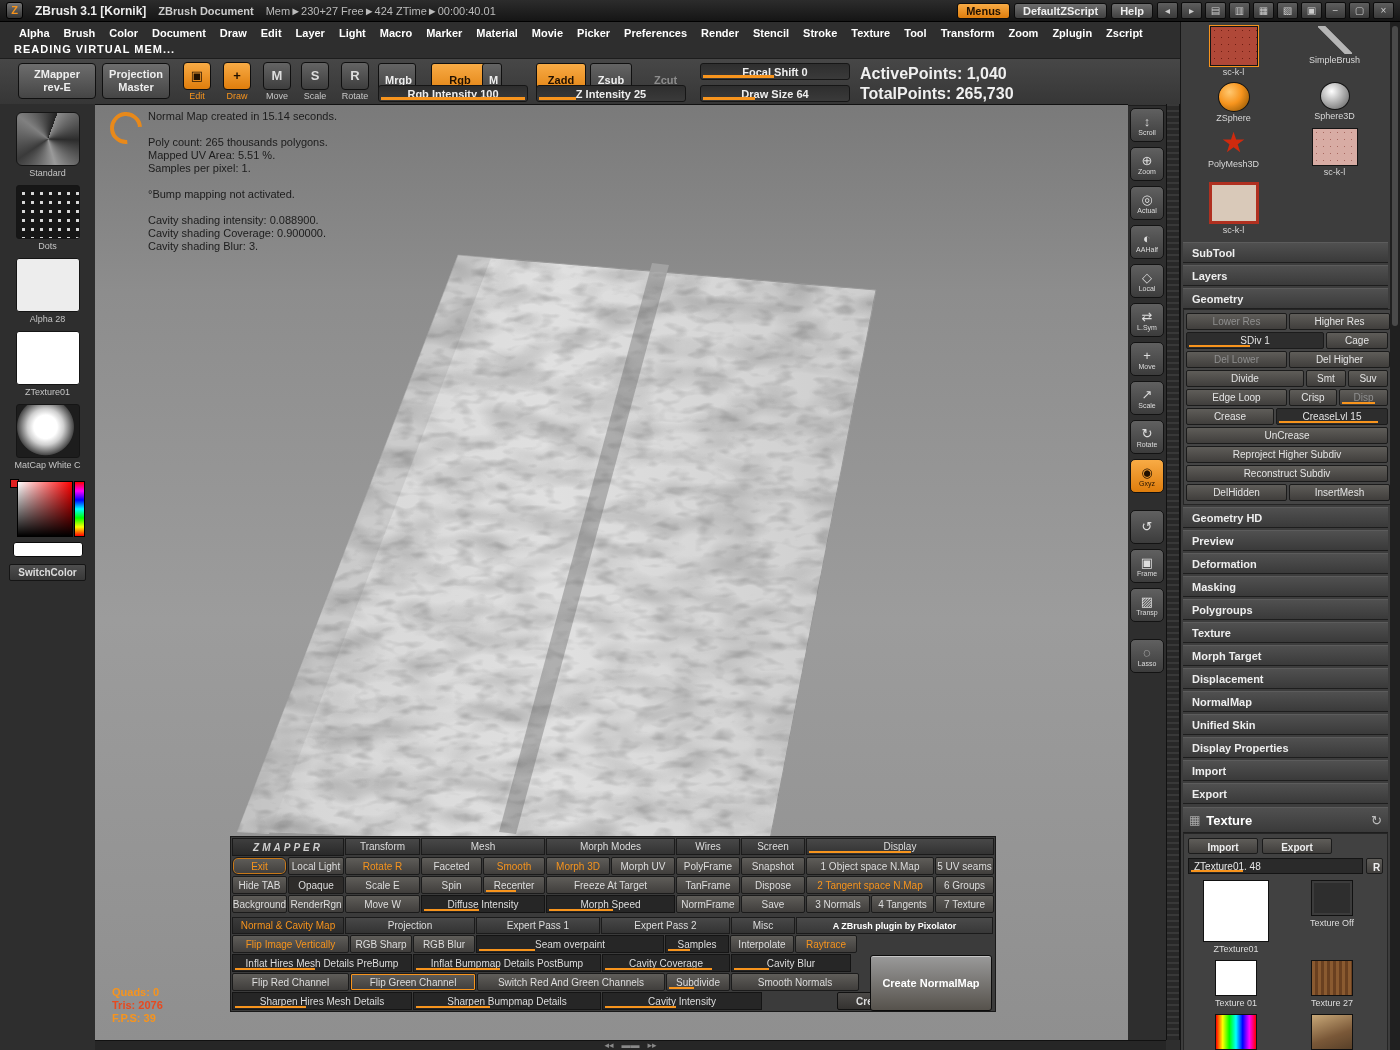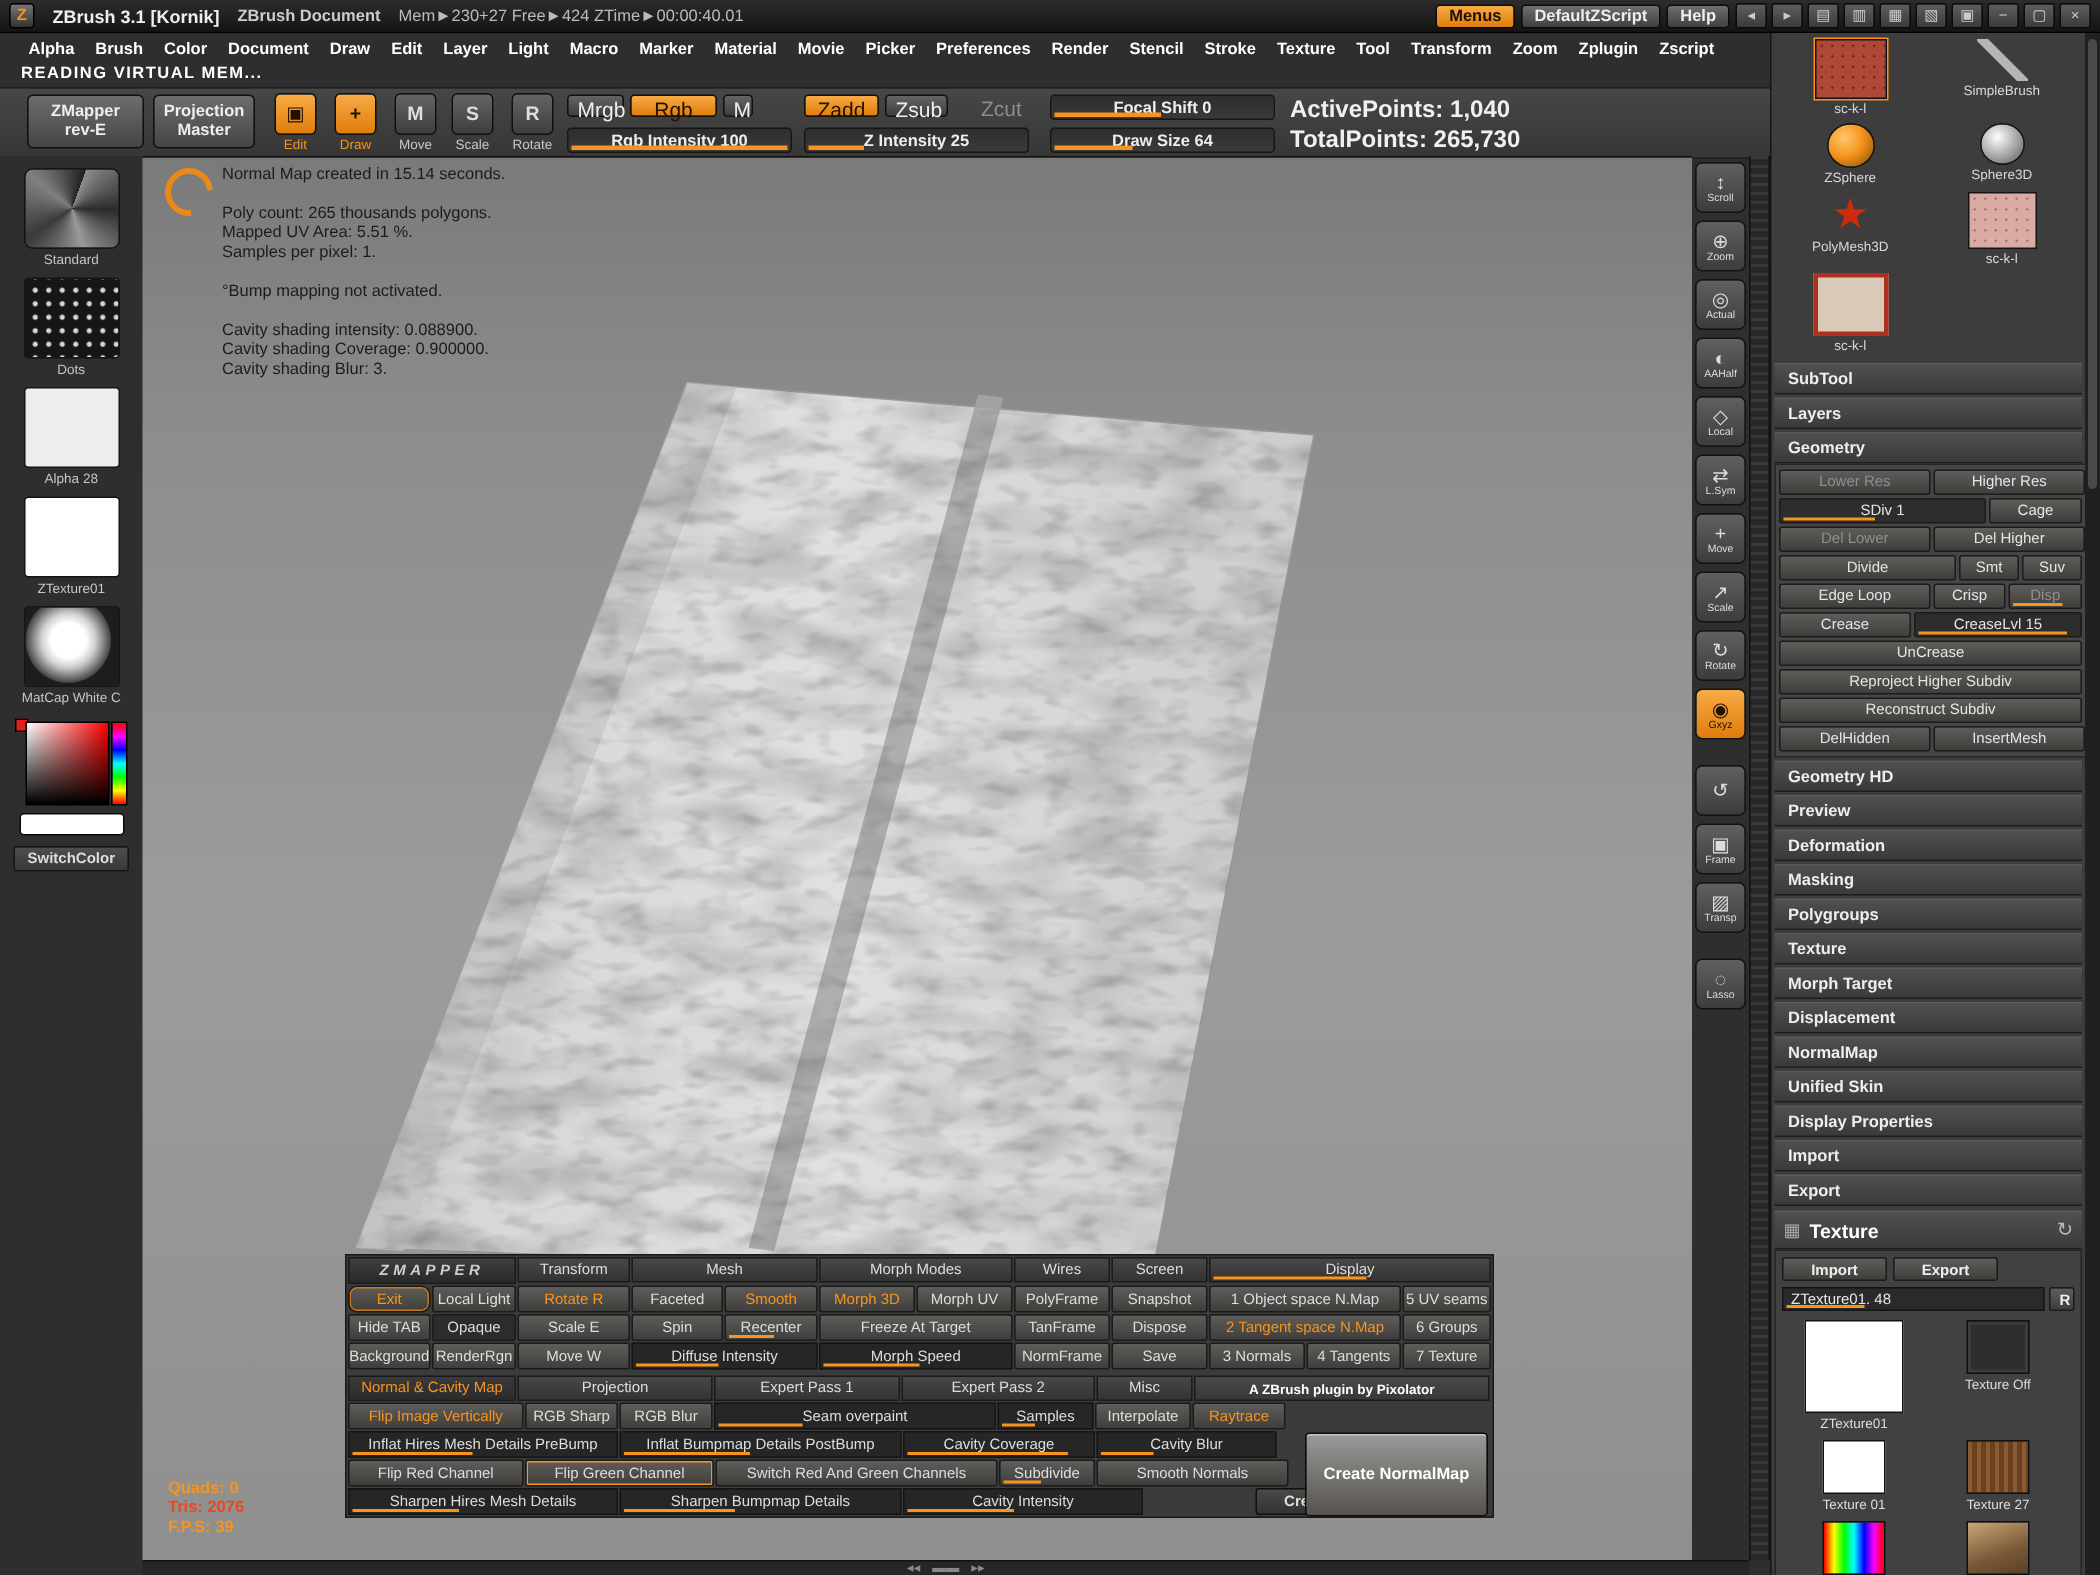--- a/index.html
+++ b/index.html
@@ -23,21 +23,21 @@
 
   
   .toolbar{position:absolute;left:0;top:58px;width:1400px;height:46px;background:linear-gradient(#474747,#363636);border-top:1px solid #1d1d1d;border-bottom:1px solid #1d1d1d;}
   .t2l{position:absolute;display:flex;flex-direction:column;align-items:center;justify-content:center;background:linear-gradient(#6d6d6d,#454545);border:1px solid #101010;border-radius:4px;color:#eee;font-size:11px;font-weight:bold;line-height:13px;}
   .tool-ic{position:absolute;width:34px;text-align:center;}
   .tool-ic .ic{width:26px;height:26px;margin:0 auto;border-radius:4px;border:1px solid #101010;background:linear-gradient(#646464,#3e3e3e);color:#ddd;line-height:26px;font-size:13px;font-weight:bold;}
   .tool-ic.on .ic{background:linear-gradient(#f8ab45,#df7d0c);color:#221100;}
   .tool-ic .lb{font-size:9px;color:#c7c7c7;margin-top:1px;}
   .tool-ic.on .lb{color:#f7941d;}
   .ic-edit::before{content:"▣";} .ic-draw::before{content:"+";} .ic-move::before{content:"M";} .ic-scale::before{content:"S";} .ic-rotate::before{content:"R";}
-  .tbtn{position:absolute;background:linear-gradient(#646464,#3e3e3e);border:1px solid #101010;border-radius:3px;color:#eee;font-size:14px;font-weight:normal;text-align:center;line-height:16px;height:15px;box-sizing:border-box;}
+  .tbtn{position:absolute;background:linear-gradient(#646464,#3e3e3e);border:1px solid #101010;border-radius:3px;color:#eee;font-size:11px;font-weight:bold;text-align:center;line-height:16px;height:34px;box-sizing:border-box;}
   .tbtn.on{background:linear-gradient(#f8ab45,#df7d0c);color:#221100;}
   .tbtn.dim{color:#8d8d8d;}
   .tslider{position:absolute;background:linear-gradient(#2e2e2e,#3a3a3a);border:1px solid #161616;border-radius:3px;color:#eee;font-size:11px;font-weight:bold;display:flex;align-items:center;justify-content:center;height:17px;box-sizing:border-box;}
   .tslider::after{content:"";position:absolute;left:2px;bottom:1px;height:3px;width:var(--fill,40%);background:#f7941d;}
   .tpoints{position:absolute;color:#f0f0f0;font-size:16px;font-weight:bold;white-space:nowrap;}
 
   
   .lefttray{position:absolute;left:0;top:104px;width:95px;bottom:0;background:#2e2e2e;display:flex;flex-direction:column;align-items:center;padding-top:8px;box-sizing:border-box;}
   .tray-item{width:74px;text-align:center;margin-bottom:7px;}
   .tray-thumb{width:62px;height:52px;margin:0 auto;border:1px solid #151515;border-radius:3px;background:#444;}
@@ -226,21 +226,21 @@
     </div>
     <div class="tool-ic" style="left:298px;top:3px;">
       <div class="ic ic-scale"></div>
       <div class="lb">Scale</div>
     </div>
     <div class="tool-ic" style="left:338px;top:3px;">
       <div class="ic ic-rotate"></div>
       <div class="lb">Rotate</div>
     </div>
     <button class="tbtn" style="left:378px;top:4px;width:38px;">Mrgb</button>
-    <button class="tbtn on" style="left:420px;top:4px;width:58px;">Rgb</button>
+    <button class="tbtn on" style="left:431px;top:4px;width:58px;">Rgb</button>
     <button class="tbtn" style="left:482px;top:4px;width:20px;">M</button>
     <div class="tslider" style="left:378px;top:26px;width:150px;--fill:97%;">Rgb Intensity 100</div>
     <button class="tbtn on" style="left:536px;top:4px;width:50px;">Zadd</button>
     <button class="tbtn" style="left:590px;top:4px;width:42px;">Zsub</button>
     <button class="tbtn dim" style="left:648px;top:4px;width:34px;border:none;background:none;">Zcut</button>
     <div class="tslider" style="left:536px;top:26px;width:150px;--fill:25%;">Z Intensity 25</div>
     <div class="tslider" style="left:700px;top:4px;width:150px;--fill:48%;">Focal Shift 0</div>
     <div class="tslider" style="left:700px;top:26px;width:150px;--fill:35%;">Draw Size 64</div>
     <div class="tpoints" style="left:860px;top:6px;">ActivePoints: 1,040</div>
     <div class="tpoints" style="left:860px;top:26px;">TotalPoints: 265,730</div>

